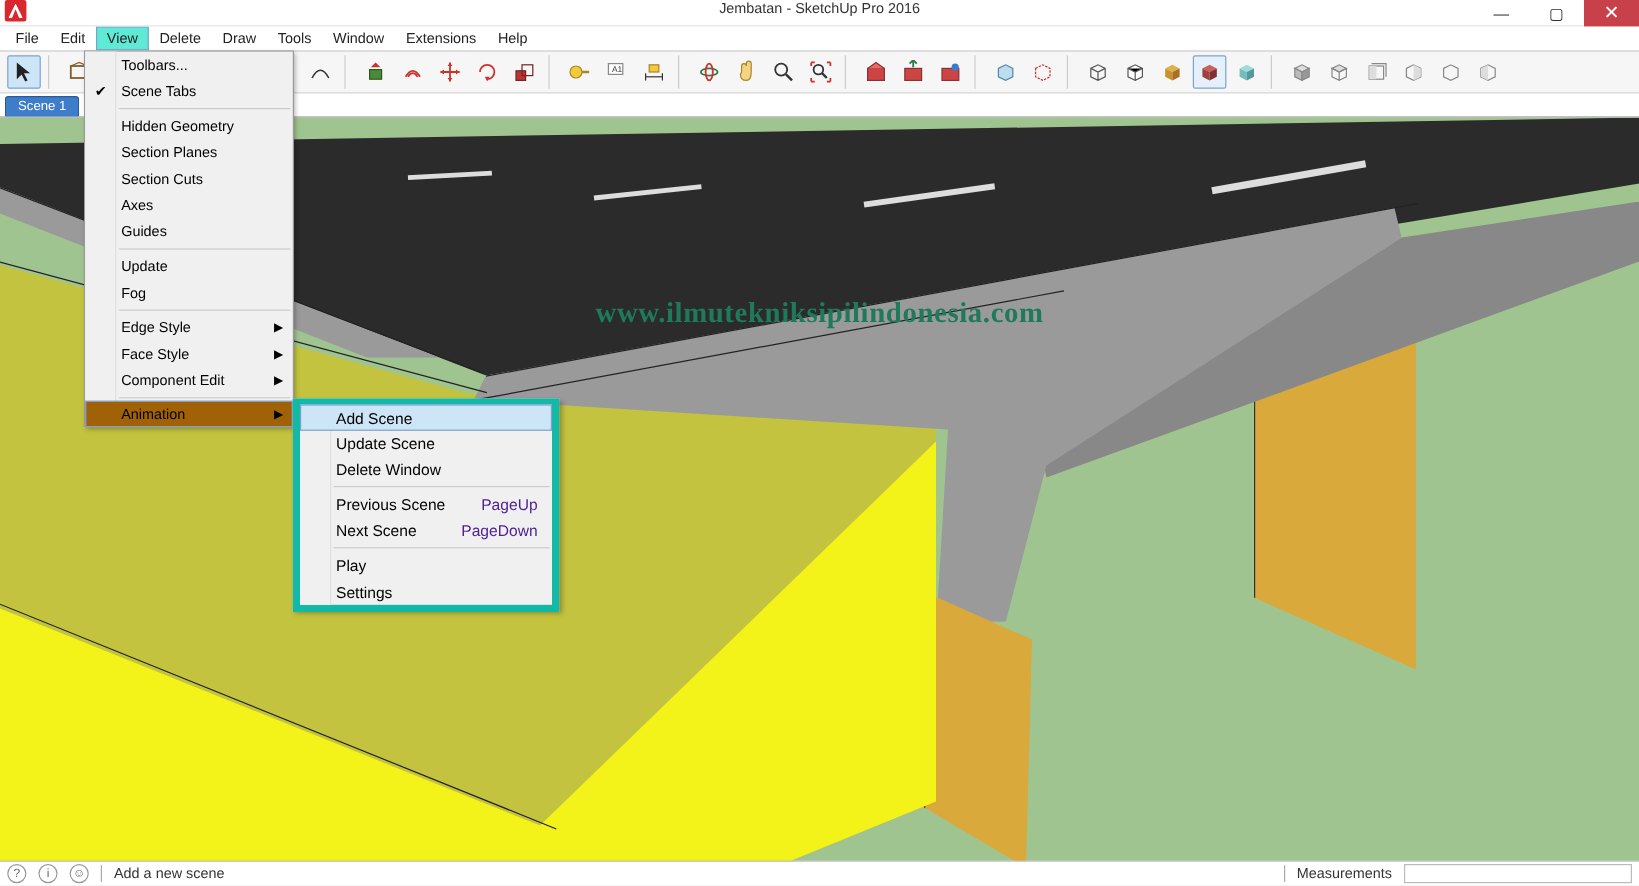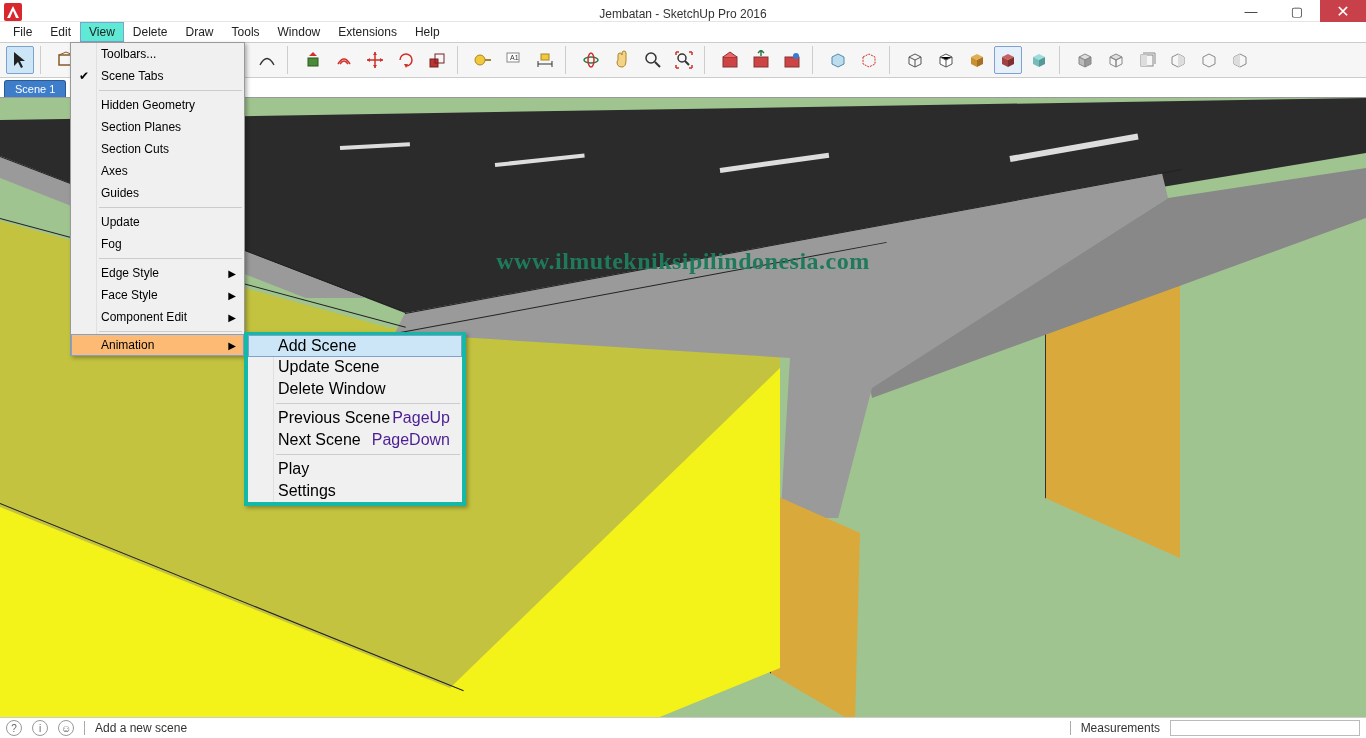--- a/index.html
+++ b/index.html
@@ -1,19 +1,19 @@
 <!DOCTYPE html>
 <html><head>
 <meta charset="utf-8">
 <style>
   * { box-sizing: border-box; margin: 0; padding: 0; font-family: "Segoe UI", Tahoma, sans-serif; }
   html, body { width: 1366px; height: 738px; overflow: hidden; background: #fff; }
 
   
-  .titlebar { height: 22px; background: #fff; display: flex; align-items: flex-end; position: relative; border-bottom: 1px solid #e5e5e5; }
+  .titlebar { height: 22px; background: #fff; display: flex; align-items: flex-start; position: relative; border-bottom: 1px solid #e5e5e5; }
   .titlebar .app-icon { width: 18px; height: 18px; margin-left: 4px; background: #d8272d; border-radius: 2px; position: relative; }
   .titlebar .app-icon::after { content:""; position:absolute; left:3px; top:3px; width:12px; height:12px; background:#fff; clip-path: polygon(0 100%, 50% 0, 100% 100%, 75% 100%, 50% 40%, 25% 100%); }
   .titlebar .title { position:absolute; left:50%; transform:translateX(-50%); font-size:12px; color:#333; }
   .win-controls { position:absolute; right:0; top:0; display:flex; height:22px; }
   .win-btn { width:46px; height:22px; display:flex; align-items:center; justify-content:center; font-size:13px; color:#333; }
   .win-btn.close { background:#c8414a; color:#fff; width:46px; font-size:16px; }
 
   
   .menubar { height:20px; background:#fff; display:flex; align-items:stretch; font-size:12px; color:#222; padding-left:4px; }
   .menubar .menu-item { padding:2px 9px; display:flex; align-items:center; }
@@ -50,25 +50,25 @@
 
   .edge-line { position:absolute; background:#222; height:1px; transform-origin:left center;}
 
   
   .dropdown { position:absolute; top:42px; left:70px; width:175px; background:#f0f0f0; border:1px solid #999; box-shadow:2px 2px 4px rgba(0,0,0,0.3); font-size:12px; z-index:50; }
   .dropdown .dd-item { height:22px; display:flex; align-items:center; padding-left:30px; position:relative; }
   .dropdown .dd-item .check { position:absolute; left:8px; font-size:12px; }
   .dropdown .dd-item .arrow { position:absolute; right:8px; font-size:10px; }
   .dropdown .dd-sep { height:1px; background:#ccc; margin:3px 2px 3px 28px; }
   .dropdown .dd-gutter { position:absolute; left:0; top:0; bottom:0; width:26px; background:#f0f0f0; border-right:1px solid #e0e0e0;}
-  .dropdown .dd-item.hover { background:#fdba74; border:1px solid #7da2ce; height:22px; padding-left:29px; margin:-1px 0;}
+  .dropdown .dd-item.hover { background:#a16207; border:1px solid #7da2ce; height:22px; padding-left:29px; margin:-1px 0;}
   .dropdown .dd-item.hover .arrow{right:7px;}
 
   
-  .submenu { position:absolute; top:332px; left:244px; width:222px; background:#f0f0f0; border:4px solid #14b8a6; box-shadow:2px 2px 4px rgba(0,0,0,0.3); font-size:16px; z-index:51;}
+  .submenu { position:absolute; top:332px; left:244px; width:222px; background:#f0f0f0; border:6px solid #14b8a6; box-shadow:2px 2px 4px rgba(0,0,0,0.3); font-size:13px; z-index:51;}
   .submenu .dd-gutter { position:absolute; left:0; top:0; bottom:0; width:26px; background:#f0f0f0; border-right:1px solid #e0e0e0;}
   .submenu .dd-item { height:22px; display:flex; align-items:center; padding-left:30px; position:relative;}
   .submenu .dd-item .shortcut { position:absolute; right:12px; color:#4c1d95;}
   .submenu .dd-item.hover { background:#cde6f7; border:1px solid #7da2ce; padding-left:29px; margin:-1px 0;}
   .submenu .dd-sep { height:1px; background:#ccc; margin:3px 2px 3px 28px; }
 
   
   .statusbar { height:20px; display:flex; align-items:center; font-size:12px; color:#333; padding:0 6px; gap:10px; background:#fff;}
   .statusbar .stat-icon { width:16px; height:16px; border:1px solid #999; border-radius:50%; display:flex; align-items:center; justify-content:center; font-size:10px; color:#666;}
   .statusbar .divider { width:1px; height:14px; background:#aaa; }

